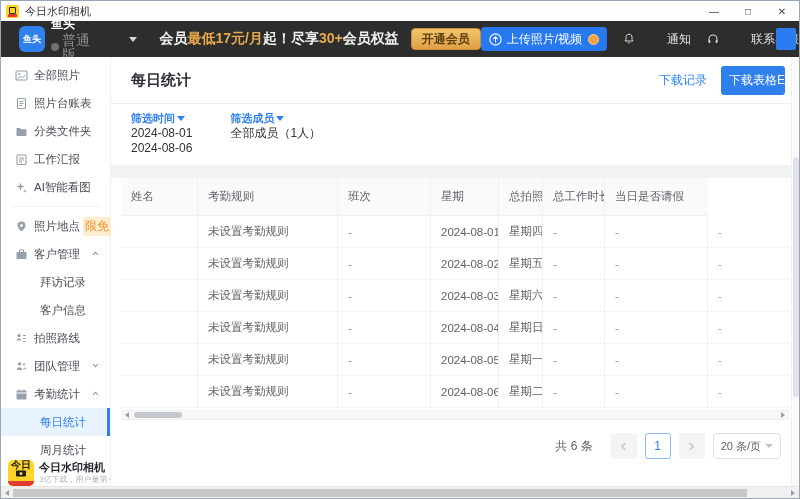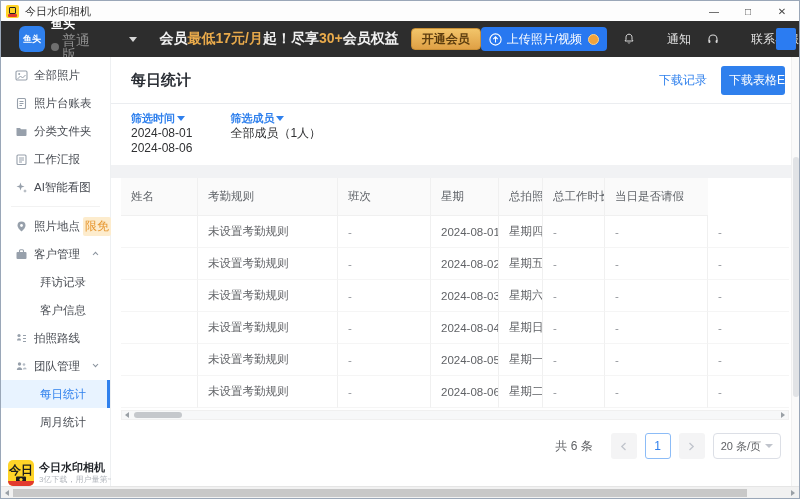--- a/index.html
+++ b/index.html
@@ -45,21 +45,21 @@
   .side-item .icon { width:13px; height:13px; display:flex; align-items:center; justify-content:center; flex:0 0 auto; }
   .side-item .lbl { font-size:11.5px; color:#474b52; margin-left:6px; white-space:nowrap; }
   .side-item.sub { padding-left:33px; }
   .side-item.selected { background:#e8f3ff; border-right:3px solid #2f80ed; }
   .side-item.selected .lbl { color:#2f80ed; }
   .side-sep { height:1px; background:#f2f2f2; margin:5px 10px; }
   .mini-badge { font-size:12px; color:#e6962e; background:#fdeccd; border-radius:2px; padding:1px 2px; margin-left:3px; white-space:nowrap; }
   .side-arrow { position:absolute; right:11px; top:50%; margin-top:-3px; }
   .side-footer { position:absolute; left:0; right:0; bottom:14px; display:flex; align-items:center; padding:0 7px; }
   .logo-box { width:26px; height:26px; background:#ffd428; border-radius:5px; position:relative; display:flex; flex-direction:column; align-items:center; justify-content:flex-start; overflow:hidden; flex:0 0 auto; }
-  .logo-box .logo-txt { font-size:12px; font-weight:bold; color:#1d1d1d; line-height:9px; margin-top:6px; }
+  .logo-box .logo-txt { font-size:10px; font-weight:bold; color:#1d1d1d; line-height:9px; margin-top:0; }
   .logo-box svg { margin-top:0px; }
   .logo-box::after { content:""; position:absolute; bottom:0; left:0; right:0; height:5px; background:#e23a2e; }
   .side-footer .brand-col { margin-left:5px; line-height:1; }
   .brand-name { font-size:11px; font-weight:bold; color:#23262b; white-space:nowrap; }
   .brand-tag { font-size:8px; color:#b3b7bd; margin-top:3px; white-space:nowrap; }
 
   
   .main { position:relative; width:690px; background:#fff; }
   .page-header { height:47px; display:flex; align-items:center; padding:0 14px 0 20px; border-bottom:1px solid #ebedf0; }
   .page-title { font-size:15px; font-weight:bold; color:#2b2f36; }
@@ -261,20 +261,35 @@
                 <path d="M7.8 9.5c.2-1.3 1-2 2-2 .9 0 1.6.6 1.9 1.7" fill="#b6bdc6"></path>
               </svg>
             </span>
           <span class="lbl">团队管理</span>
           <span class="side-arrow">
               <svg class="ic" width="7" height="5" viewBox="0 0 7 5">
                 <path d="M1 1 L3.5 3.7 L6 1" fill="none" stroke="#8a939e" stroke-width="1.1"></path>
               </svg>
             </span>
         </div>
+        <div class="side-item">
+          <span class="icon">
+              <svg class="ic" width="13" height="13" viewBox="0 0 13 13">
+                <rect x="1.5" y="2.5" width="10" height="9" rx="1" fill="#97a0ab"></rect>
+                <path d="M1.5 5h10" stroke="#fff" stroke-width="1"></path>
+                <path d="M4 1.5v2M9 1.5v2" stroke="#97a0ab" stroke-width="1.2"></path>
+              </svg>
+            </span>
+          <span class="lbl">考勤统计</span>
+          <span class="side-arrow">
+              <svg class="ic" width="7" height="5" viewBox="0 0 7 5">
+                <path d="M1 4 L3.5 1.3 L6 4" fill="none" stroke="#8a939e" stroke-width="1.1"></path>
+              </svg>
+            </span>
+        </div>
         <div class="side-item sub selected">
           <span class="lbl">每日统计</span>
         </div>
         <div class="side-item sub">
           <span class="lbl">周月统计</span>
         </div>
       </div>
       <div class="side-footer">
         <div class="logo-box">
           <span class="logo-txt">今日</span>

